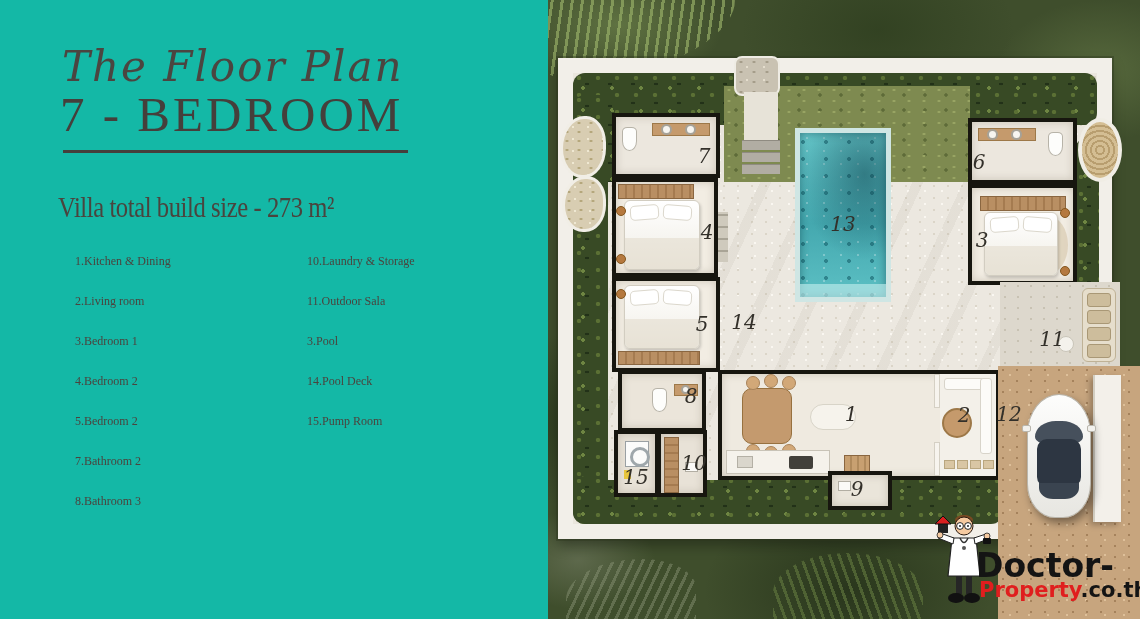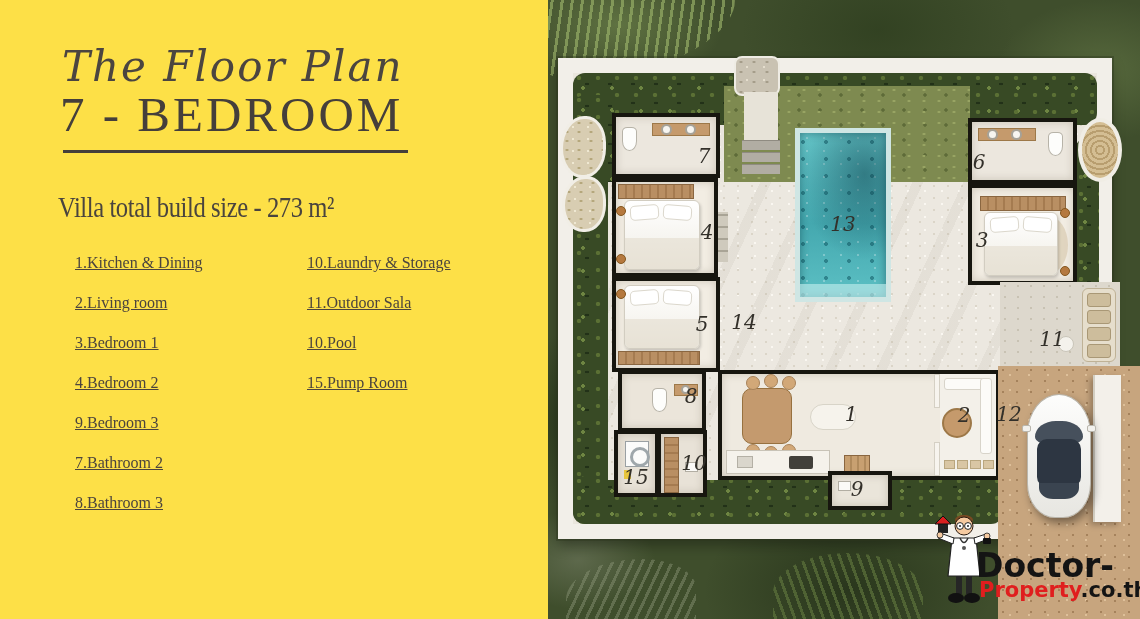--- a/index.html
+++ b/index.html
@@ -1,26 +1,26 @@
 <!DOCTYPE html>
 <html><head>
 <meta charset="utf-8">
 <style>
   html,body{margin:0;padding:0;background:#888;}
   .stage{position:relative;width:1140px;height:619px;overflow:hidden;background:#d8d1ca;font-family:"Liberation Serif",serif;}
   .stage *{box-sizing:border-box;}
 
   
-  .panel{position:absolute;left:0;top:0;width:548px;height:619px;background:#fde047;}
+  .panel{position:absolute;left:0;top:0;width:548px;height:619px;background:#14b8a6;}
   .title-script{position:absolute;left:62px;top:42px;font-family:"DejaVu Serif",serif;font-style:italic;font-size:42px;color:#4b4540;letter-spacing:2px;}
   .title-main{position:absolute;left:60px;top:86px;font-size:49px;color:#453f3b;letter-spacing:3px;}
   .rule{position:absolute;left:63px;top:150px;width:345px;height:3px;background:#453f3b;}
   .subtitle{position:absolute;left:58px;top:190px;font-size:30px;color:#4a443e;white-space:nowrap;transform:scaleX(.82);transform-origin:left top;letter-spacing:-.5px;}
   ul.legend{position:absolute;margin:0;padding:0;list-style:none;top:254px;}
-  ul.legend li{font-size:16px;color:#4b443e;height:20px;margin-bottom:20px;white-space:nowrap;text-decoration:underline;}
+  ul.legend li{font-size:12px;color:#4b443e;height:20px;margin-bottom:20px;white-space:nowrap;}
   ul.col1{left:75px;}
   ul.col2{left:307px;}
 
   
   .photo{position:absolute;left:548px;top:0;width:592px;height:619px;overflow:hidden;background:#3f4e2c;}
   .photo>div,.photo>span{position:absolute;}
 
   .foliage{inset:0;background-color:#3f4e2c;background-image:
     radial-gradient(7px 5px at 6px 5px, #5d7039 45%, transparent 52%),
     radial-gradient(6px 5px at 15px 12px, #25341a 45%, transparent 52%),
@@ -182,28 +182,29 @@
   <section class="panel">
     <div class="title-script">The Floor Plan</div>
     <div class="title-main">7 - BEDROOM</div>
     <div class="rule"></div>
     <div class="subtitle">Villa total build size - 273 m²</div>
     <ul class="legend col1">
       <li>1.Kitchen &amp; Dining</li>
       <li>2.Living room</li>
       <li>3.Bedroom 1</li>
       <li>4.Bedroom 2</li>
-      <li>9.Bedroom 3</li>
+      <li>5.Bedroom 2</li>
       <li>7.Bathroom 2</li>
       <li>8.Bathroom 3</li>
     </ul>
     <ul class="legend col2">
       <li>10.Laundry &amp; Storage</li>
       <li>11.Outdoor Sala</li>
-      <li>10.Pool</li>
+      <li>3.Pool</li>
+      <li>14.Pool Deck</li>
       <li>15.Pump Room</li>
     </ul>
   </section>
 
   <section class="photo">
     <div class="foliage"></div>
     <div class="canopy"></div>
     <div class="palm pa"></div>
     <div class="palm pb"></div>
     <div class="palm pc"></div>

